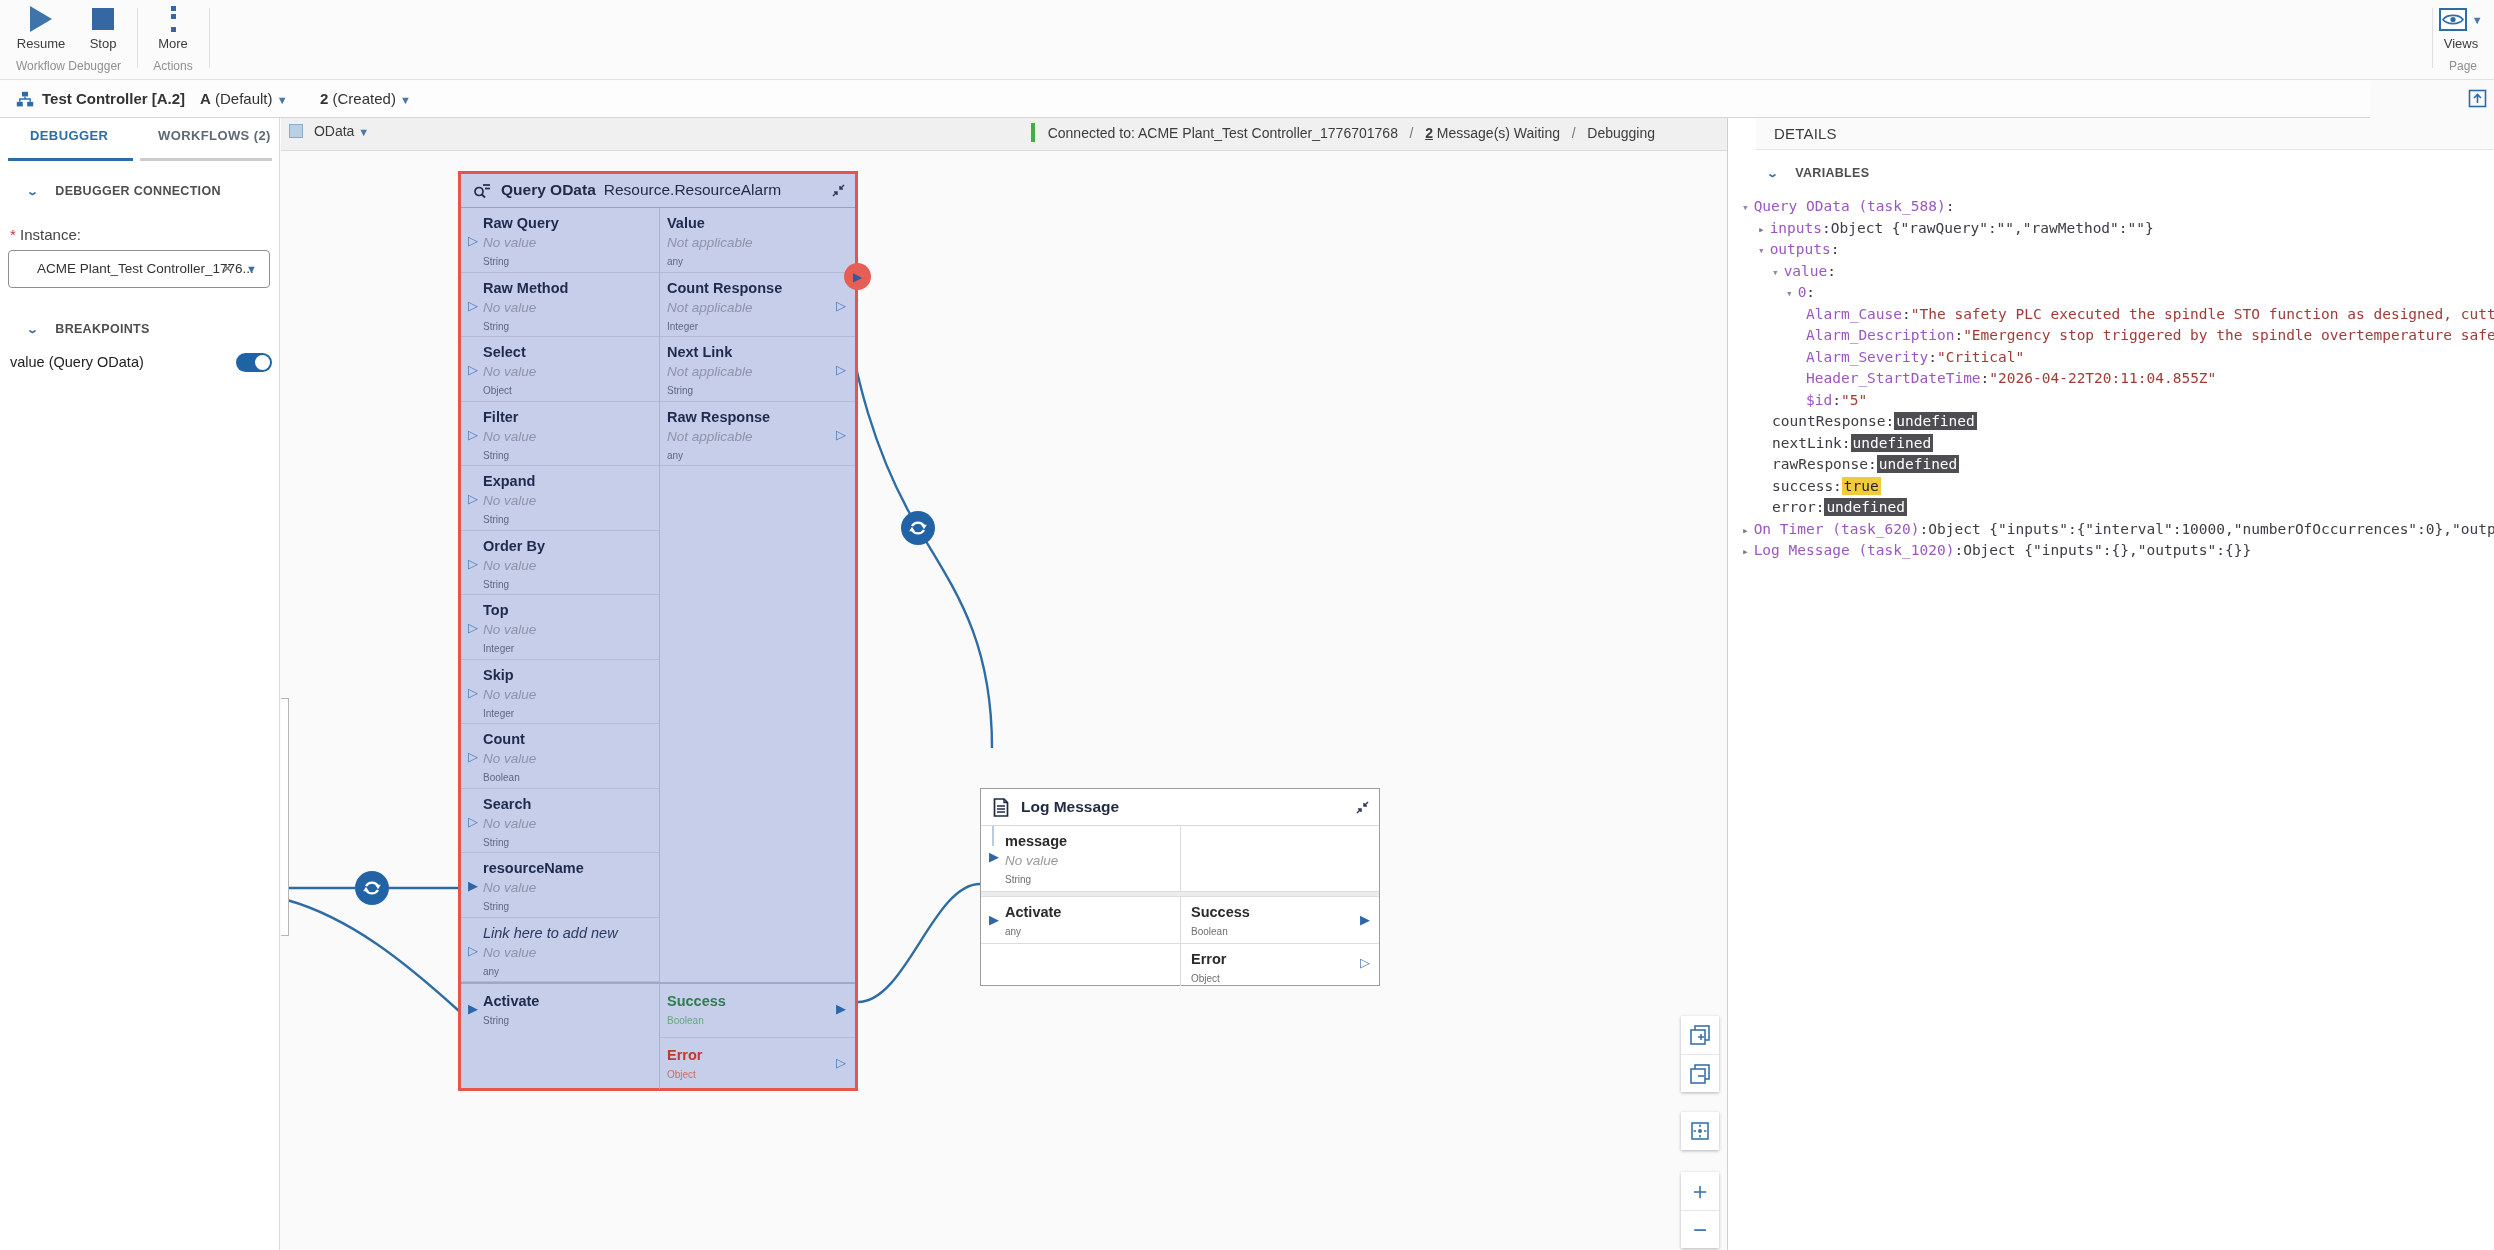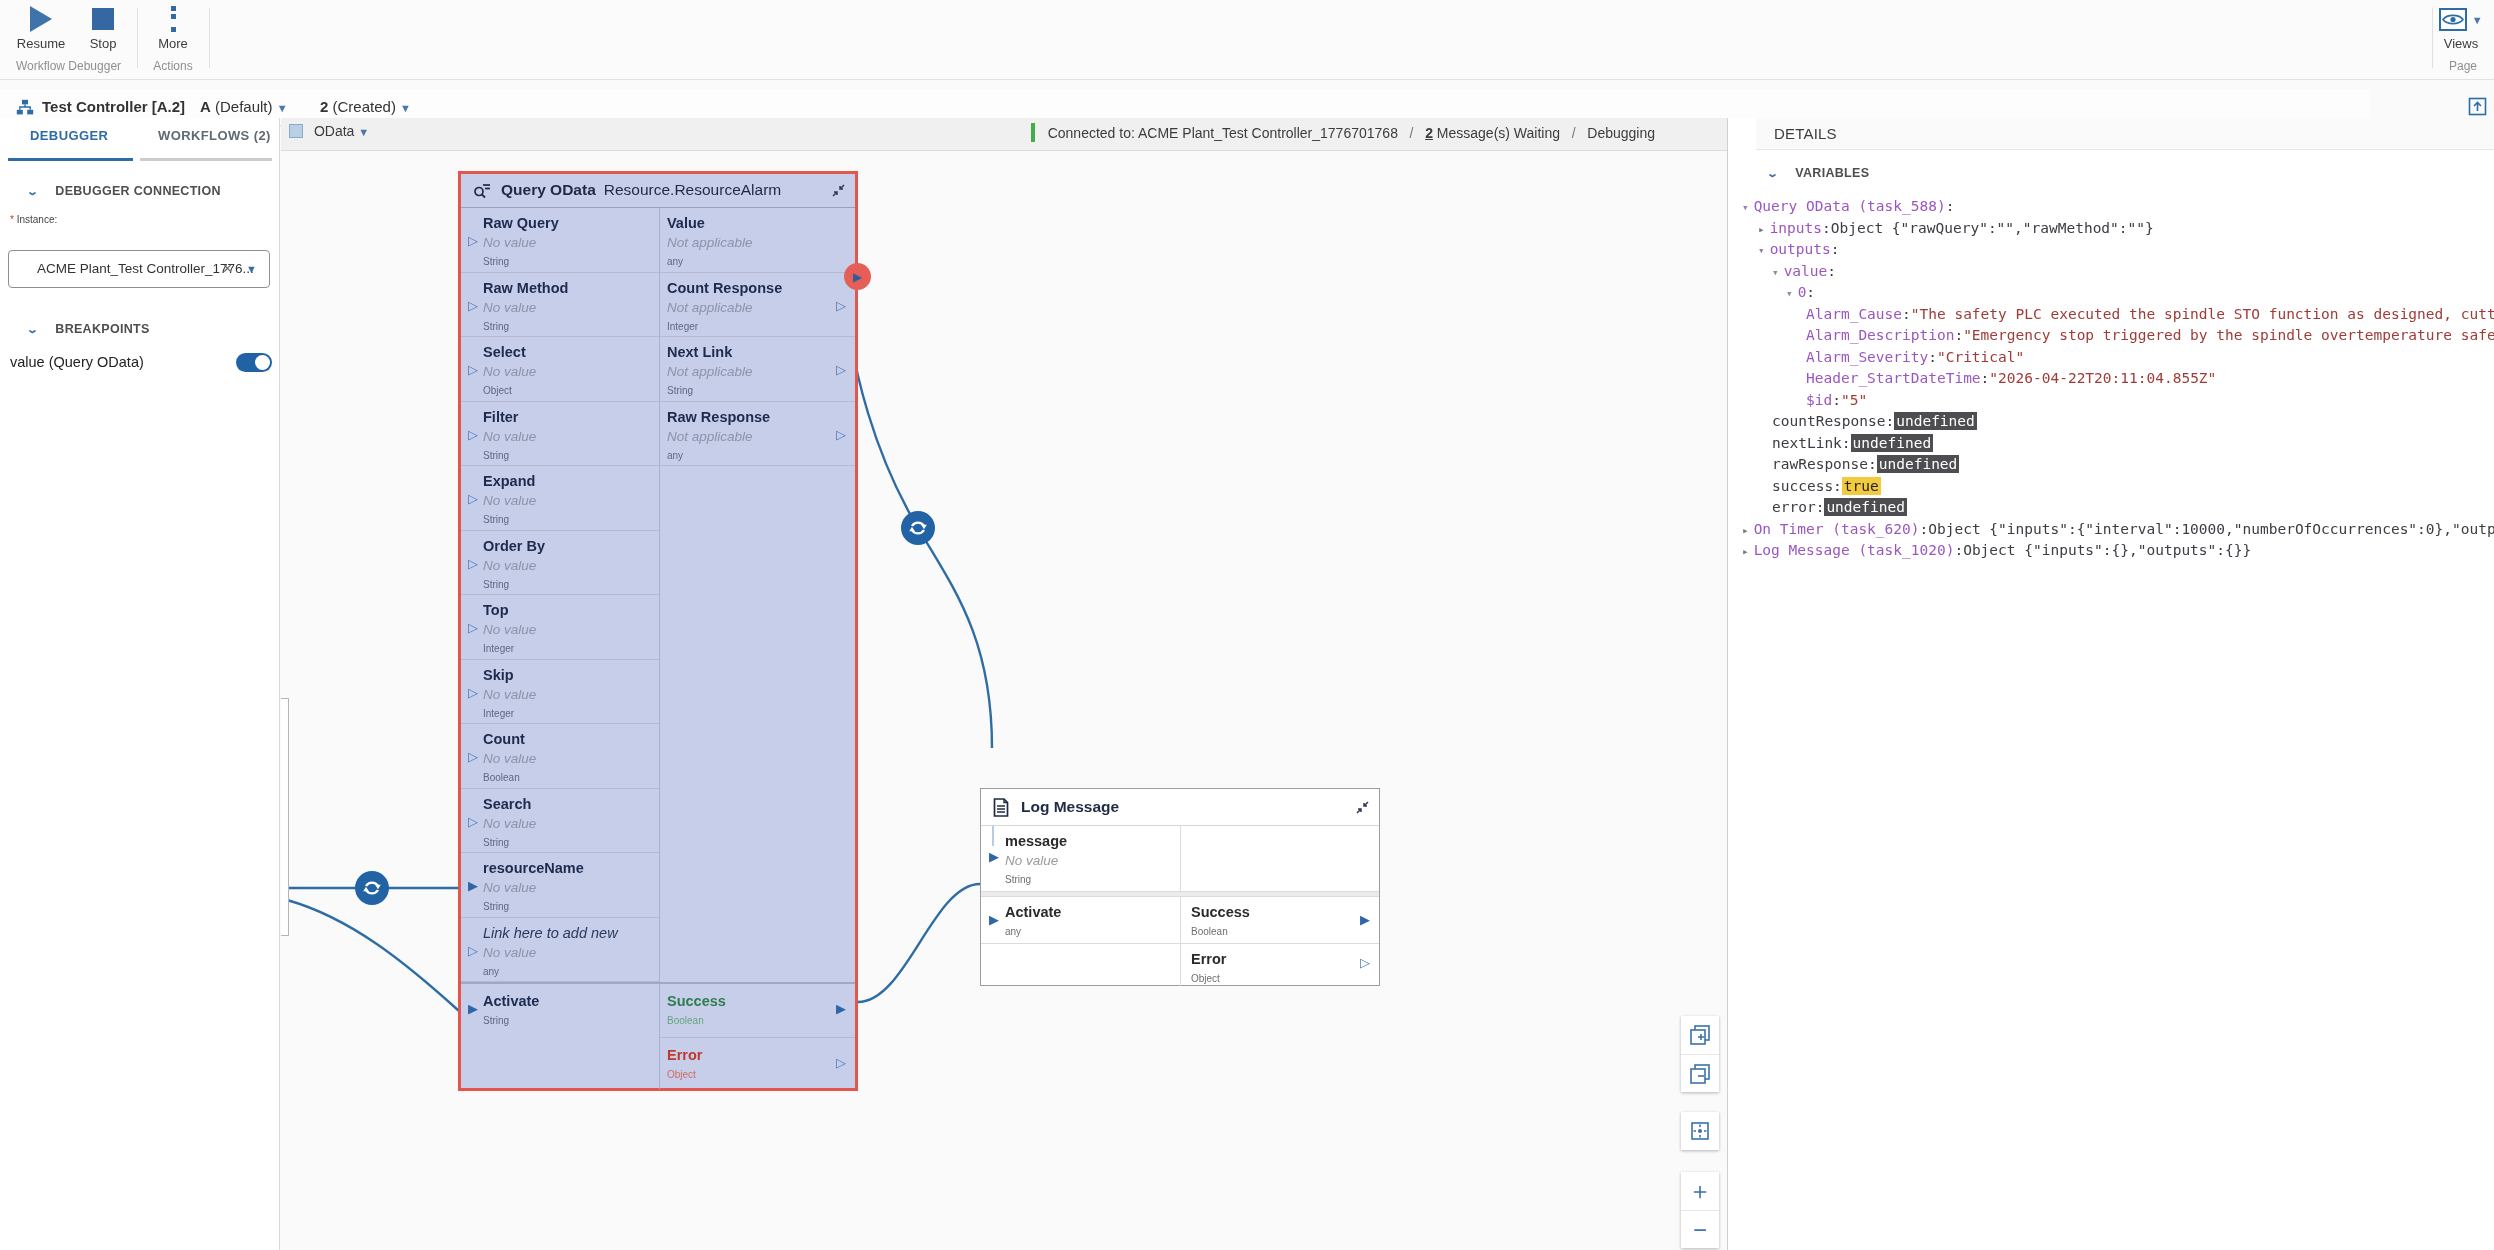--- a/index.html
+++ b/index.html
@@ -16,21 +16,21 @@
   .vsep { position:absolute; top:8px; width:1px; height:60px; background:#e0e0e0; }
   .play-tri { display:inline-block; width:0; height:0; border-left:22px solid #3f74ab; border-top:13px solid transparent; border-bottom:13px solid transparent; margin-top:2px; }
   .stop-sq { display:inline-block; width:22px; height:22px; background:#3568a3; margin-top:4px; }
   .more-dots { display:inline-block; width:5px; height:26px; margin-top:2px; background:
       linear-gradient(#3568a3,#3568a3); background-size:5px 5px; background-repeat:no-repeat; }
   .more-dots::before, .more-dots::after { content:""; display:block; width:5px; height:5px; background:#3568a3; margin-top:8px; }
   .eye-box { display:inline-block; width:28px; height:23px; border:2px solid #2d6ca8; background:#fff; vertical-align:middle; line-height:17px; }
   .caret { color:#4a78a8; font-size:11px; }
 
   
-  #crumb { position:absolute; left:0; top:89px; width:2370px; height:37px; background:#fdfdfd; border-bottom:1px solid #d6d6d6; }
+  #crumb { position:absolute; left:0; top:81px; width:2370px; height:37px; background:#fdfdfd; border-bottom:1px solid #d6d6d6; }
   #crumb .t { font-size:15px; color:#333; }
   #crumb .bold { font-weight:bold; }
   .crumb-item { position:absolute; top:9px; white-space:nowrap; cursor:pointer; }
 
   
   #sidebar { position:absolute; left:0; top:118px; width:280px; height:1132px; background:#fff; border-right:1px solid #d9d9d9; }
   .sbtab { position:absolute; top:10px; height:30px; font-size:13px; font-weight:bold; letter-spacing:.4px; cursor:pointer; }
   .tabline { position:absolute; top:40px; height:3px; }
   .secthead { position:absolute; left:28px; font-size:12.5px; letter-spacing:.3px; color:#4e4e4e; font-weight:bold; cursor:pointer; }
   .chev { display:inline-block; margin-right:14px; color:#3a6ea5; font-size:11px; transform:scaleX(1.4); }
@@ -202,21 +202,21 @@
     <div class="sbtab" style="left:30px;color:#2d6ca8">DEBUGGER</div>
     <div class="sbtab" style="left:158px;color:#5f6a72">WORKFLOWS (2)</div>
     <div class="tabline" style="left:8px;width:125px;background:#2d6ca8"></div>
     <div class="tabline" style="left:140px;width:132px;background:#cccccc"></div>
 
     <div class="secthead" style="top:66px">
       <span class="chev">⌄</span>
       <span>DEBUGGER CONNECTION</span>
     </div>
 
-    <div style="position:absolute;left:10px;top:96px;font-size:10px;color:#444">
+    <div style="position:absolute;left:10px;top:108px;font-size:15px;color:#444">
       <span style="color:#c0392b">*</span>
       <span>Instance:</span>
     </div>
     <div id="instance-select">
       <span>ACME Plant_Test Controller_1776...</span>
       <span class="x">✕</span>
       <span class="dd caret">▼</span>
     </div>
 
     <div class="secthead" style="top:204px">

